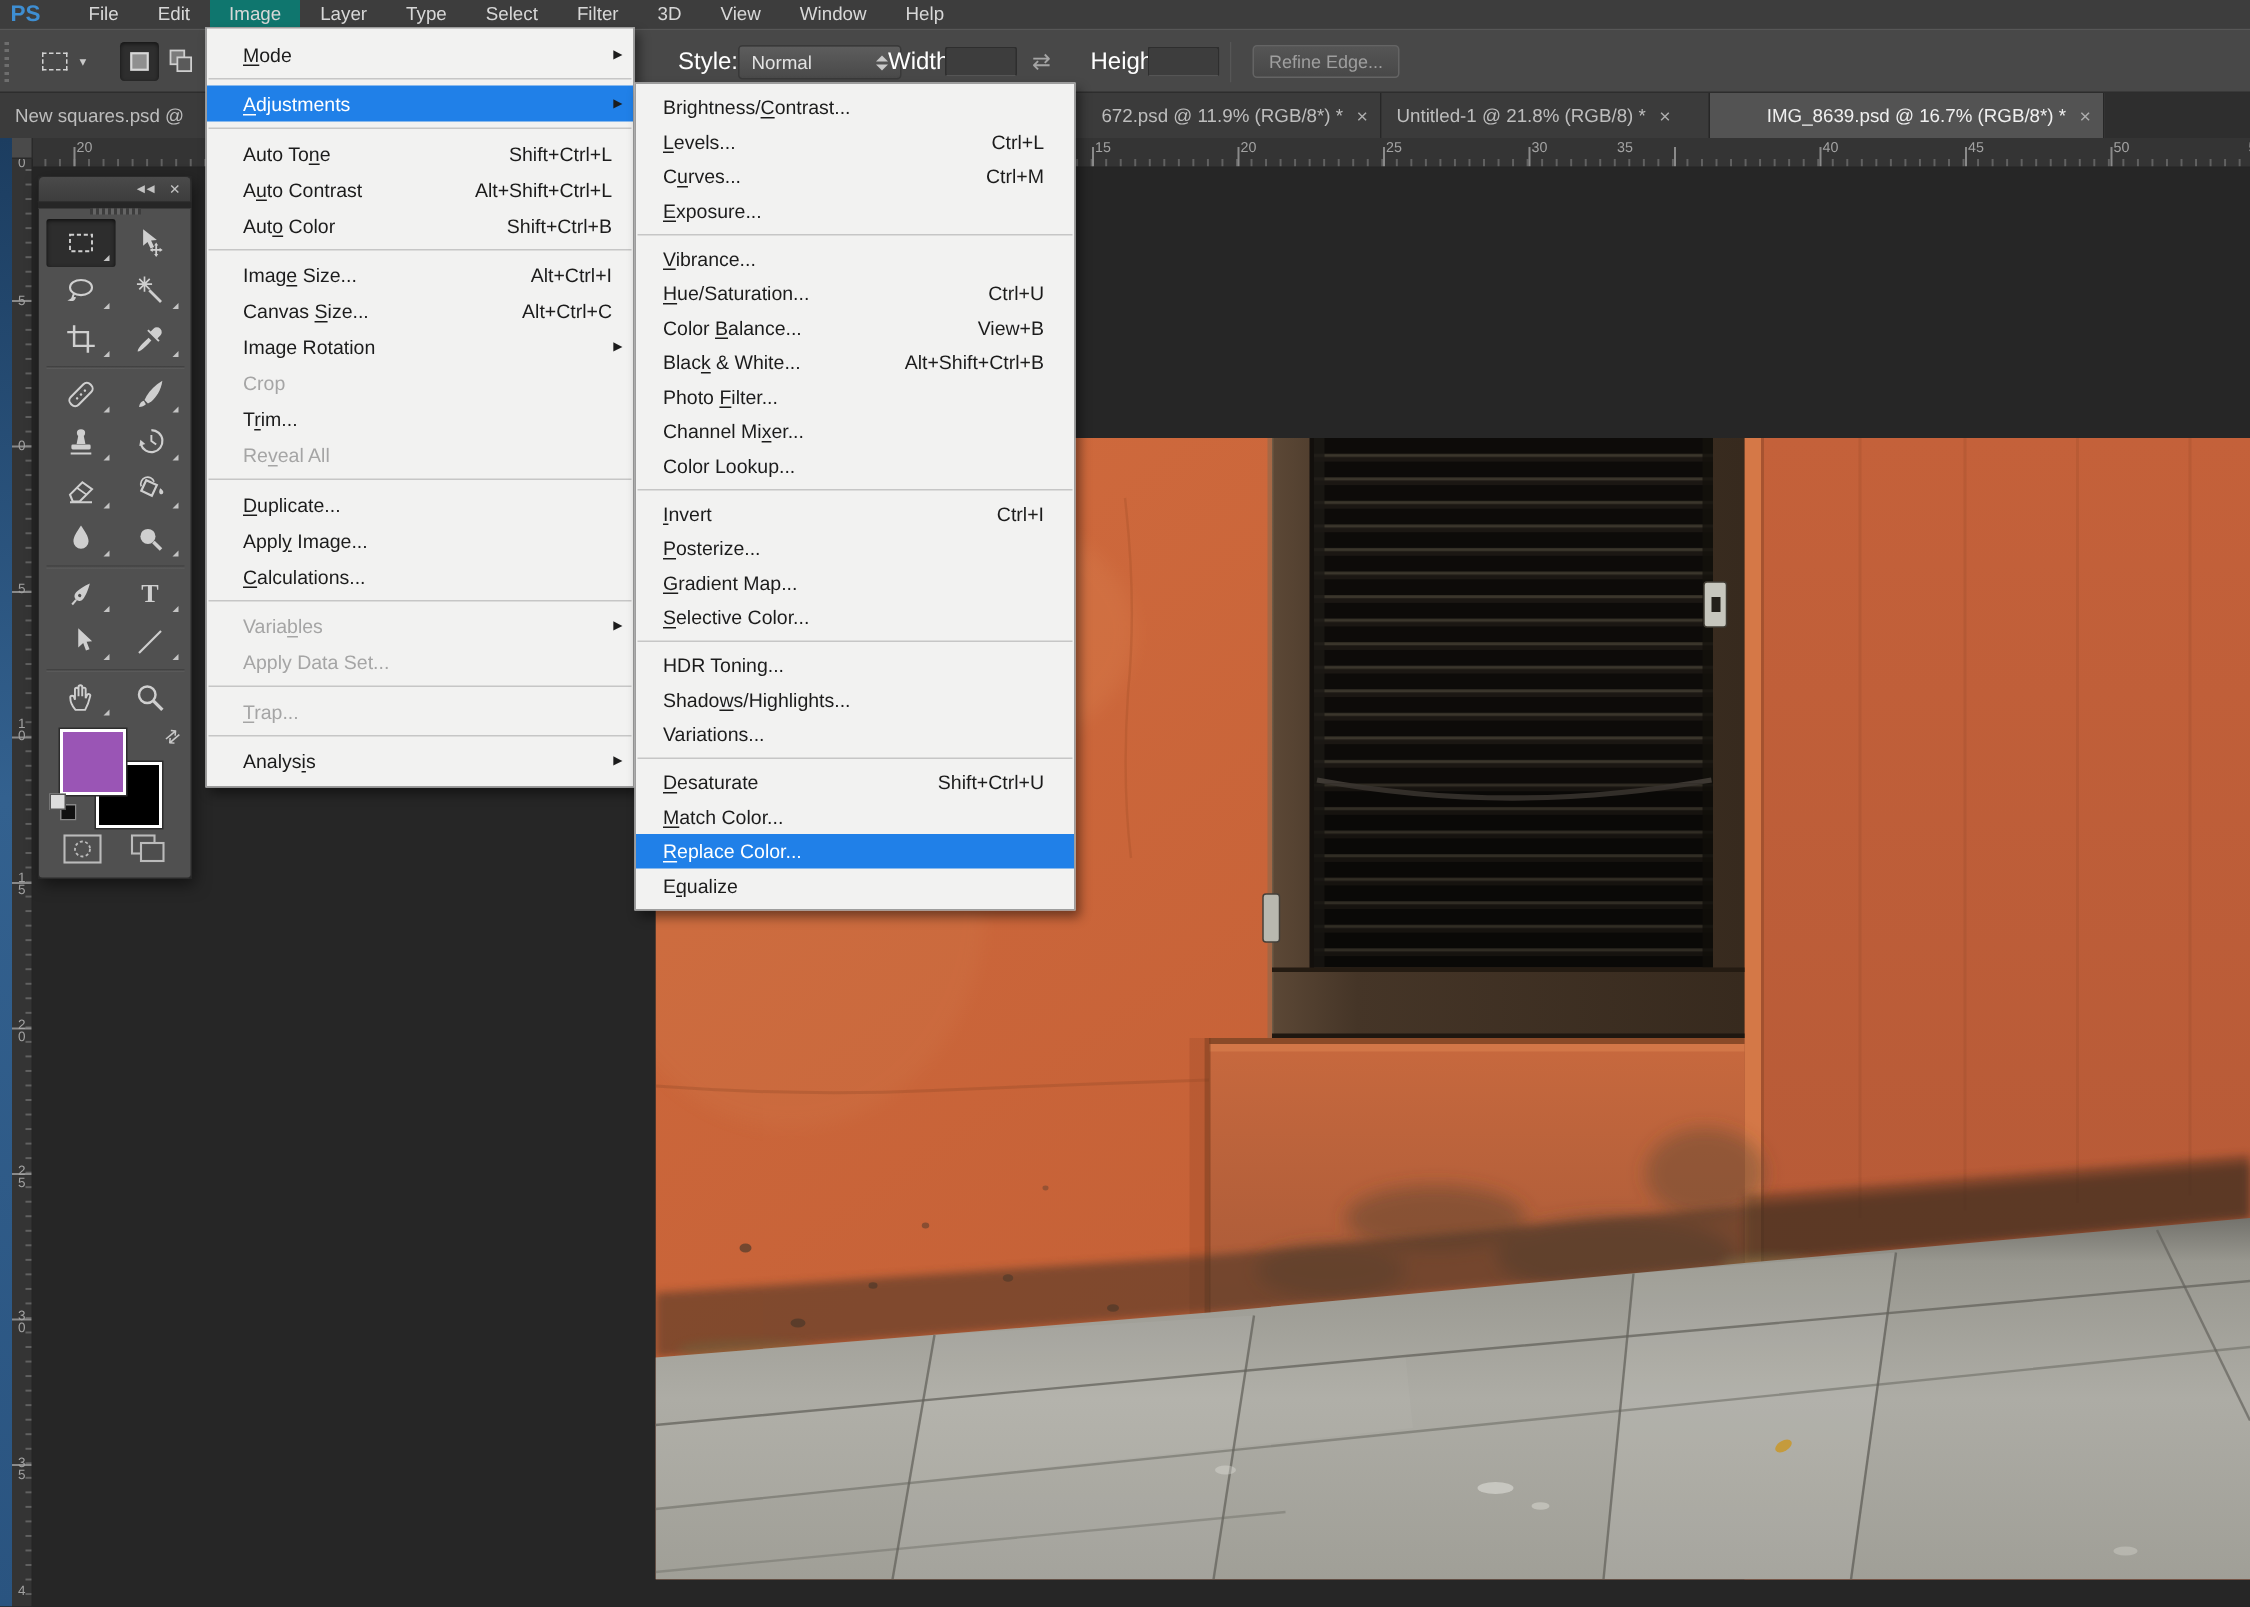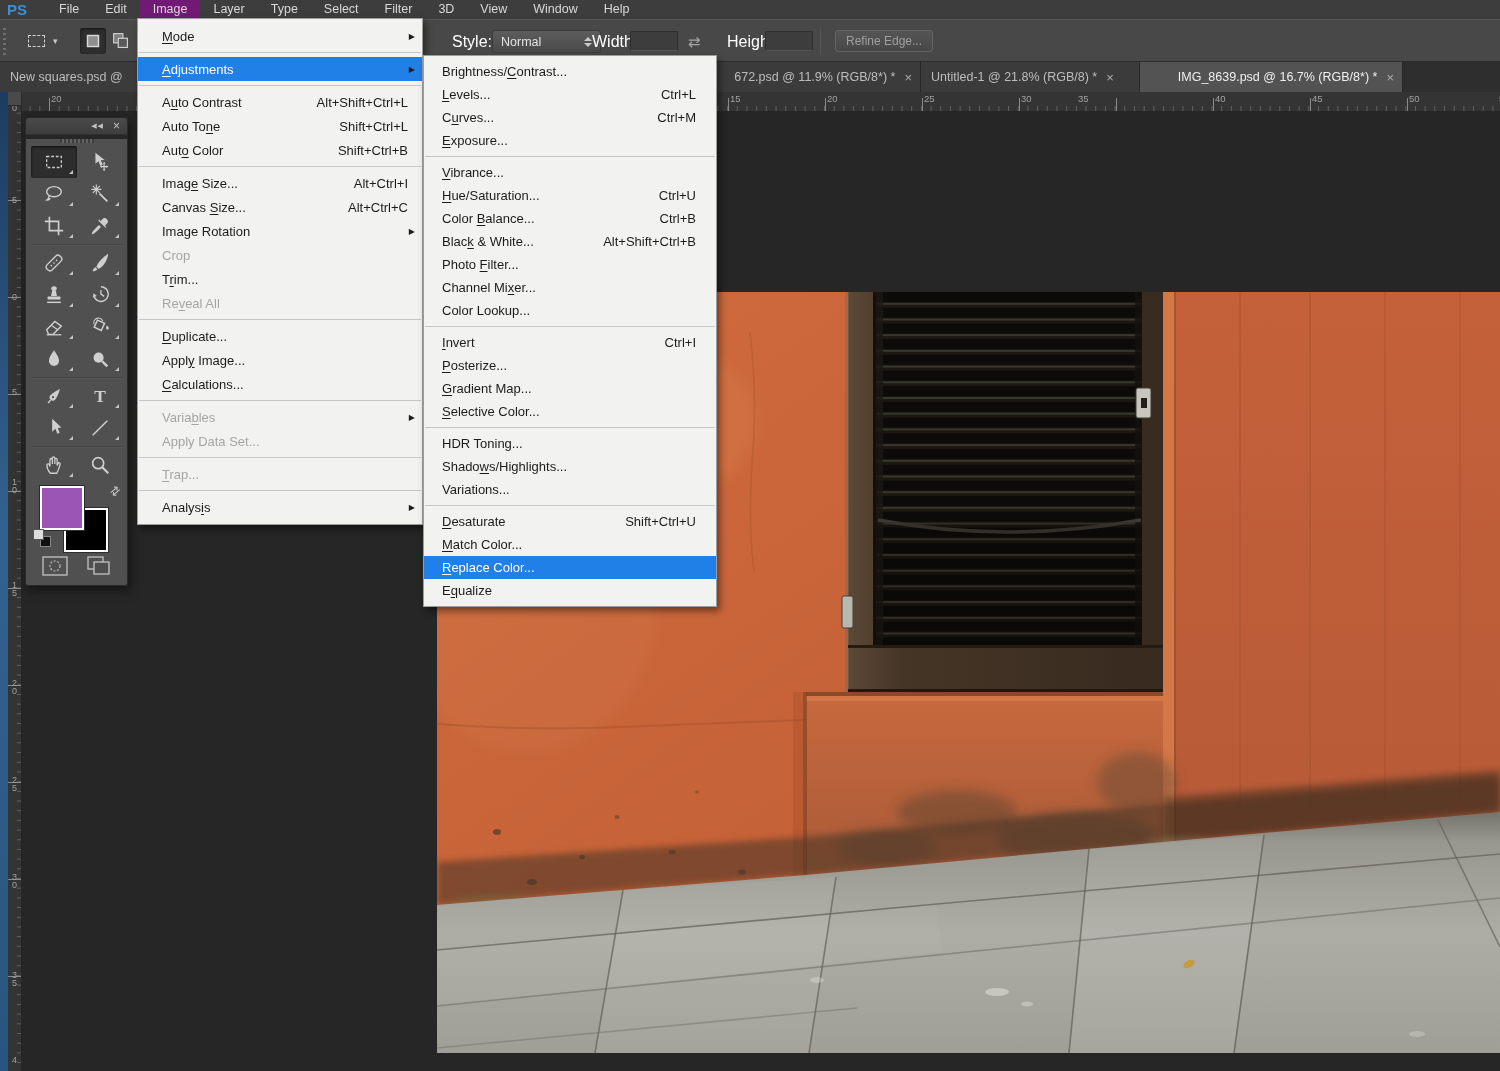--- a/index.html
+++ b/index.html
@@ -5,21 +5,21 @@
   *{margin:0;padding:0;box-sizing:border-box}
   html,body{width:1500px;height:1071px}
   body{position:relative;background:#262626;font-family:"Liberation Sans",sans-serif;overflow:hidden;-webkit-font-smoothing:antialiased}
   u{text-decoration:underline;text-underline-offset:2px}
 
   
   .menubar{position:absolute;left:0;top:0;width:1500px;height:19px;background:#3d3d3d;display:flex;align-items:center;color:#d8d8d8;font-size:12.5px;z-index:15}
   .logo{color:#3e8ed2;font-weight:bold;font-size:15px;padding:0 10px 0 7px;letter-spacing:0;width:46px}
   .mb-items{display:flex;height:19px;align-items:flex-start}
   .mb-item{padding:0 13px;line-height:19px;height:19px;cursor:default}
-  .mb-item.active{background:#701a75}
+  .mb-item.active{background:#0f766e}
 
   
   .optionsbar{position:absolute;left:0;top:19px;width:1500px;height:43px;background:#484848;border-top:1px solid #575757;border-bottom:1px solid #2d2d2d;z-index:14}
   .grip{position:absolute;left:3px;top:8px;width:3px;height:27px;background:repeating-linear-gradient(180deg,#6e6e6e 0 2px,transparent 2px 5px)}
   .tool-preset{position:absolute;left:22px;top:7px;width:52px;height:28px;display:flex;align-items:center;gap:8px;padding-left:6px;border-radius:3px}
   .mini-marquee{width:17px;height:12px;border:1px dashed #d2d2d2}
   .caret{color:#c9c9c9;font-size:9px}
   .selmode{position:absolute;top:8px;width:26px;height:26px;border-radius:3px;display:flex;align-items:center;justify-content:center}
   .selmode.pressed{background:#2e2e2e;box-shadow:inset 0 1px 3px rgba(0,0,0,.6)}
   .ob-label{position:absolute;top:0;line-height:43px;color:#ffffff;font-size:16px}
@@ -489,28 +489,28 @@
         <span class="mi-arrow">▶</span>
       </div>
       <div class="menu-sep"></div>
       <div class="menu-item hl">
         <span class="lab"><u>A</u>djustments</span>
         <span class="sc"></span>
         <span class="mi-arrow">▶</span>
       </div>
       <div class="menu-sep"></div>
       <div class="menu-item">
+        <span class="lab">Auto To<u>n</u>e</span>
+        <span class="sc">Shift+Ctrl+L</span>
+      </div>
+      <div class="menu-item">
         <span class="lab">A<u>u</u>to Contrast</span>
         <span class="sc">Alt+Shift+Ctrl+L</span>
       </div>
       <div class="menu-item">
-        <span class="lab">Auto To<u>n</u>e</span>
-        <span class="sc">Shift+Ctrl+L</span>
-      </div>
-      <div class="menu-item">
         <span class="lab">Aut<u>o</u> Color</span>
         <span class="sc">Shift+Ctrl+B</span>
       </div>
       <div class="menu-sep"></div>
       <div class="menu-item">
         <span class="lab">Imag<u>e</u> Size...</span>
         <span class="sc">Alt+Ctrl+I</span>
       </div>
       <div class="menu-item">
         <span class="lab">Canvas <u>S</u>ize...</span>
@@ -591,21 +591,21 @@
       <div class="menu-item">
         <span class="lab"><u>V</u>ibrance...</span>
         <span class="sc"></span>
       </div>
       <div class="menu-item">
         <span class="lab"><u>H</u>ue/Saturation...</span>
         <span class="sc">Ctrl+U</span>
       </div>
       <div class="menu-item">
         <span class="lab">Color <u>B</u>alance...</span>
-        <span class="sc">Ctrl+B</span>
+        <span class="sc">View+B</span>
       </div>
       <div class="menu-item">
         <span class="lab">Blac<u>k</u> &amp; White...</span>
         <span class="sc">Alt+Shift+Ctrl+B</span>
       </div>
       <div class="menu-item">
         <span class="lab">Photo <u>F</u>ilter...</span>
         <span class="sc"></span>
       </div>
       <div class="menu-item">

